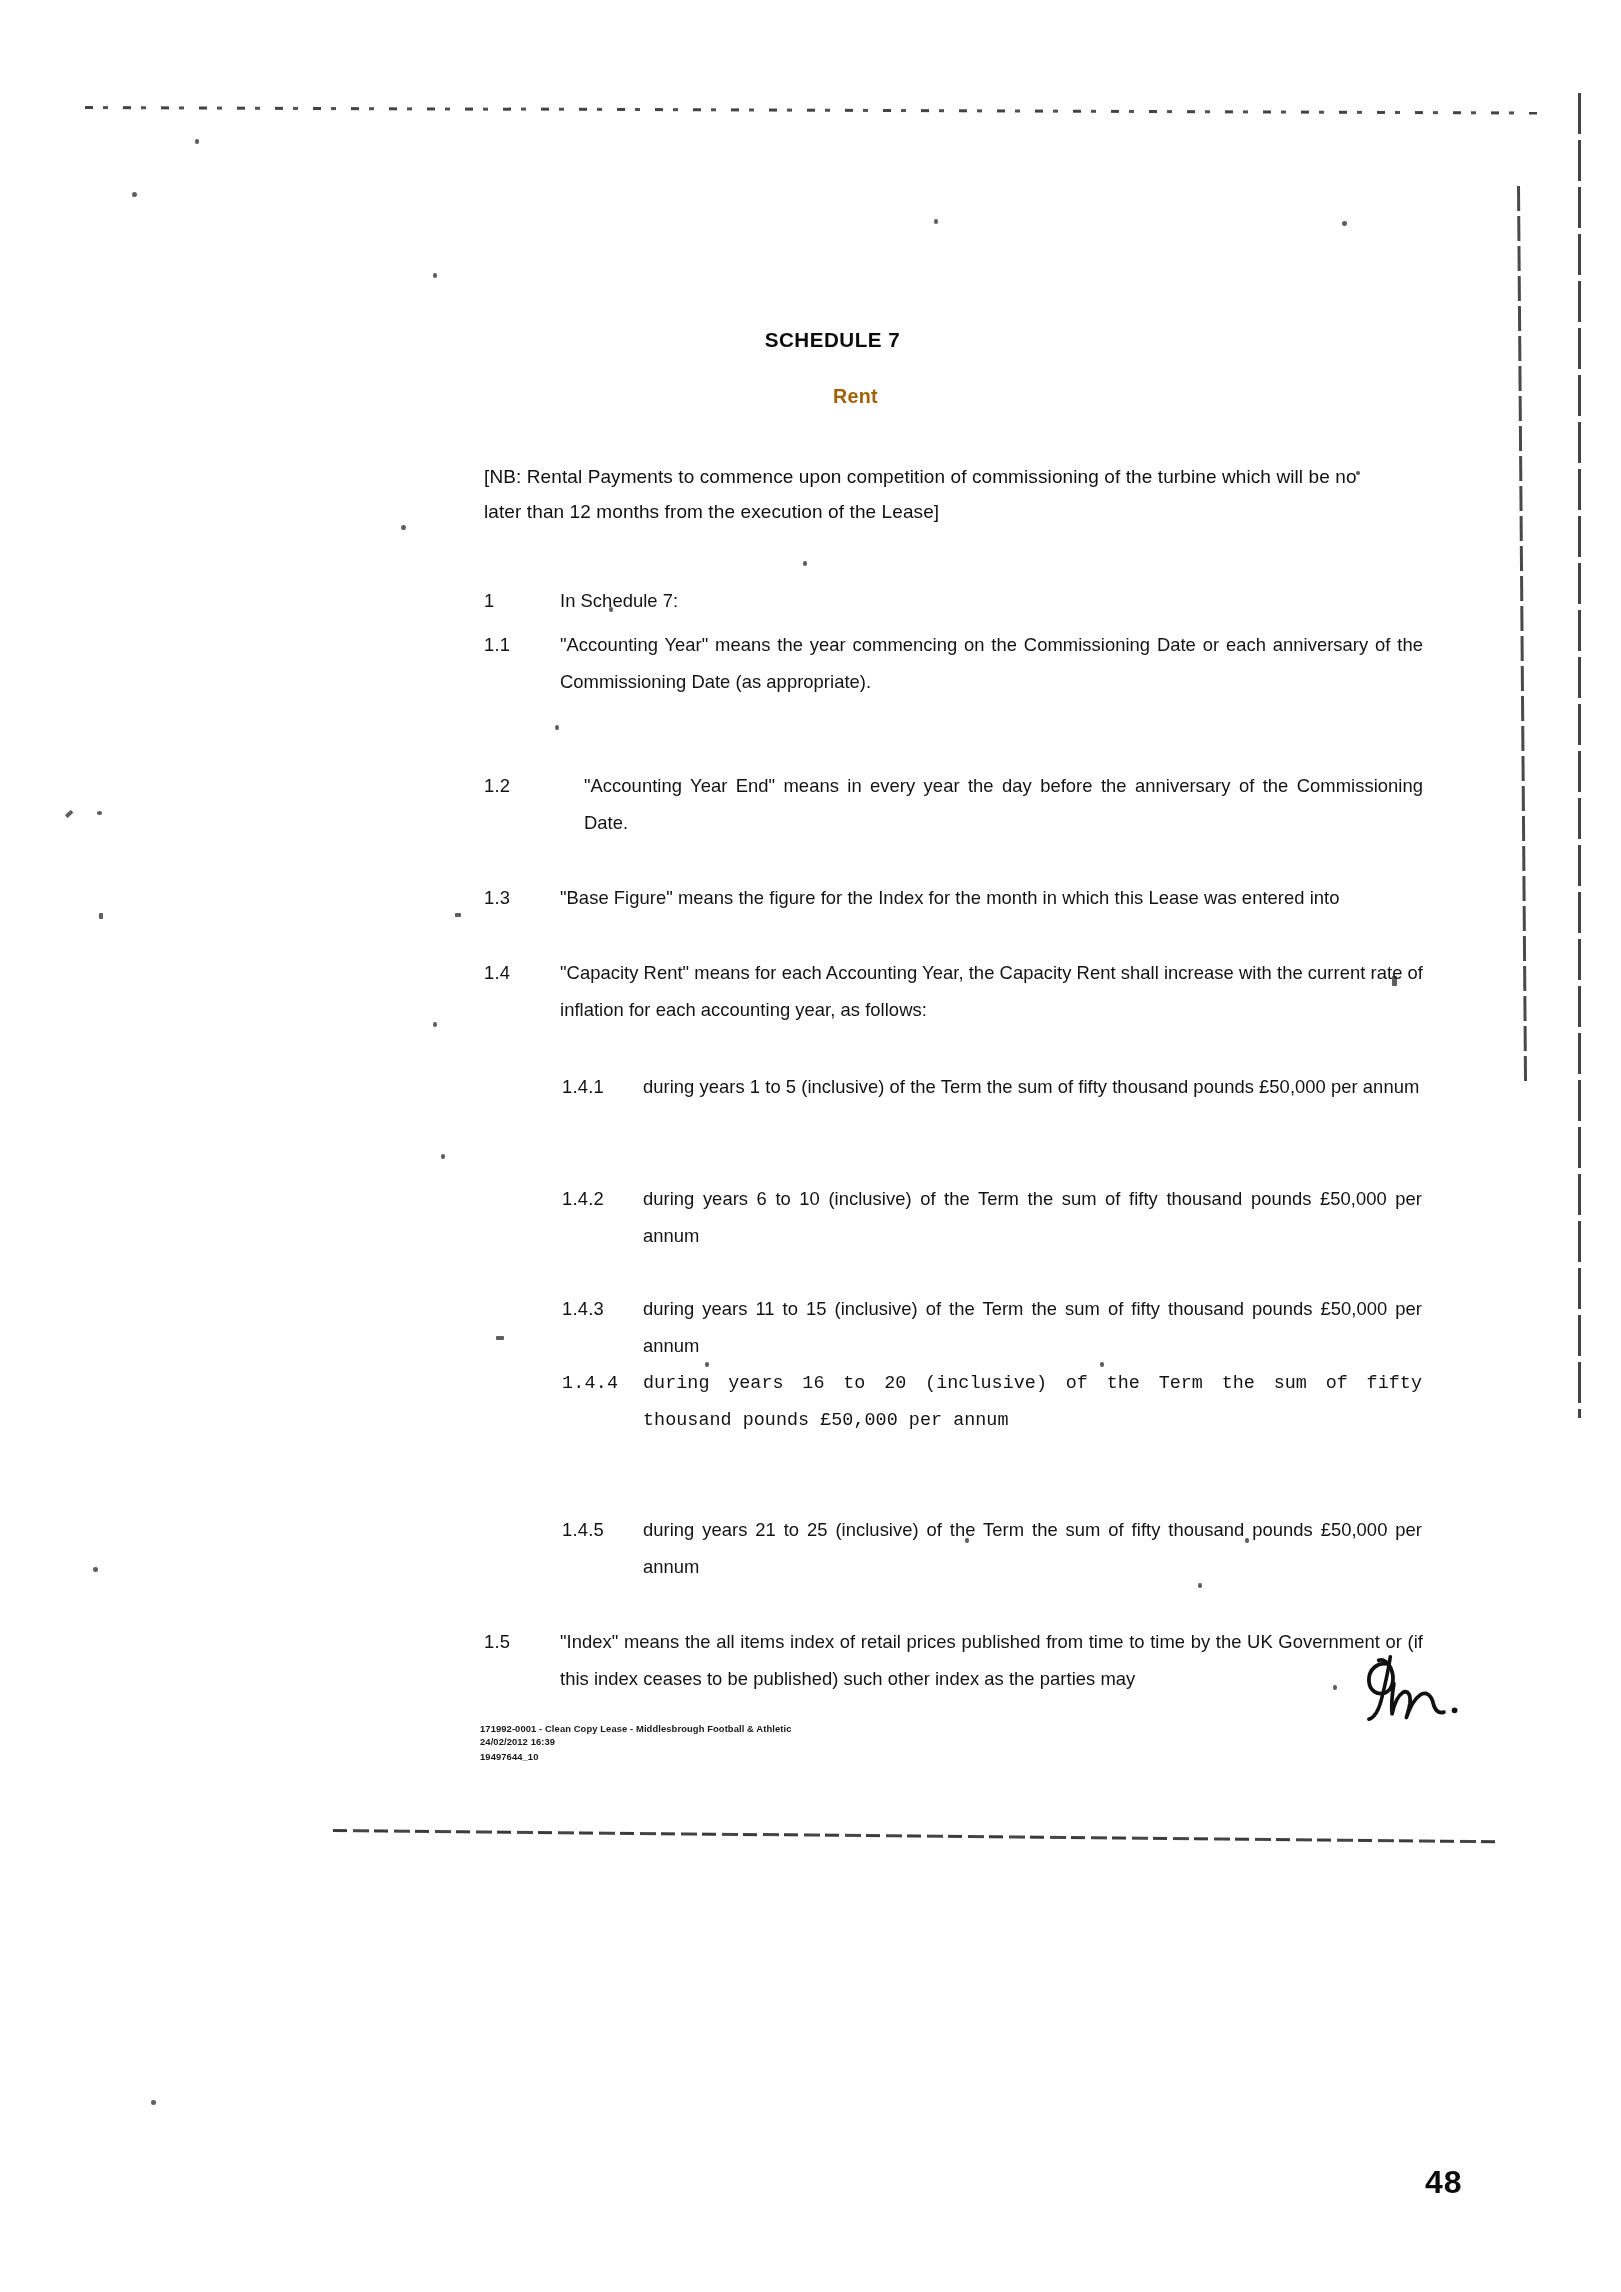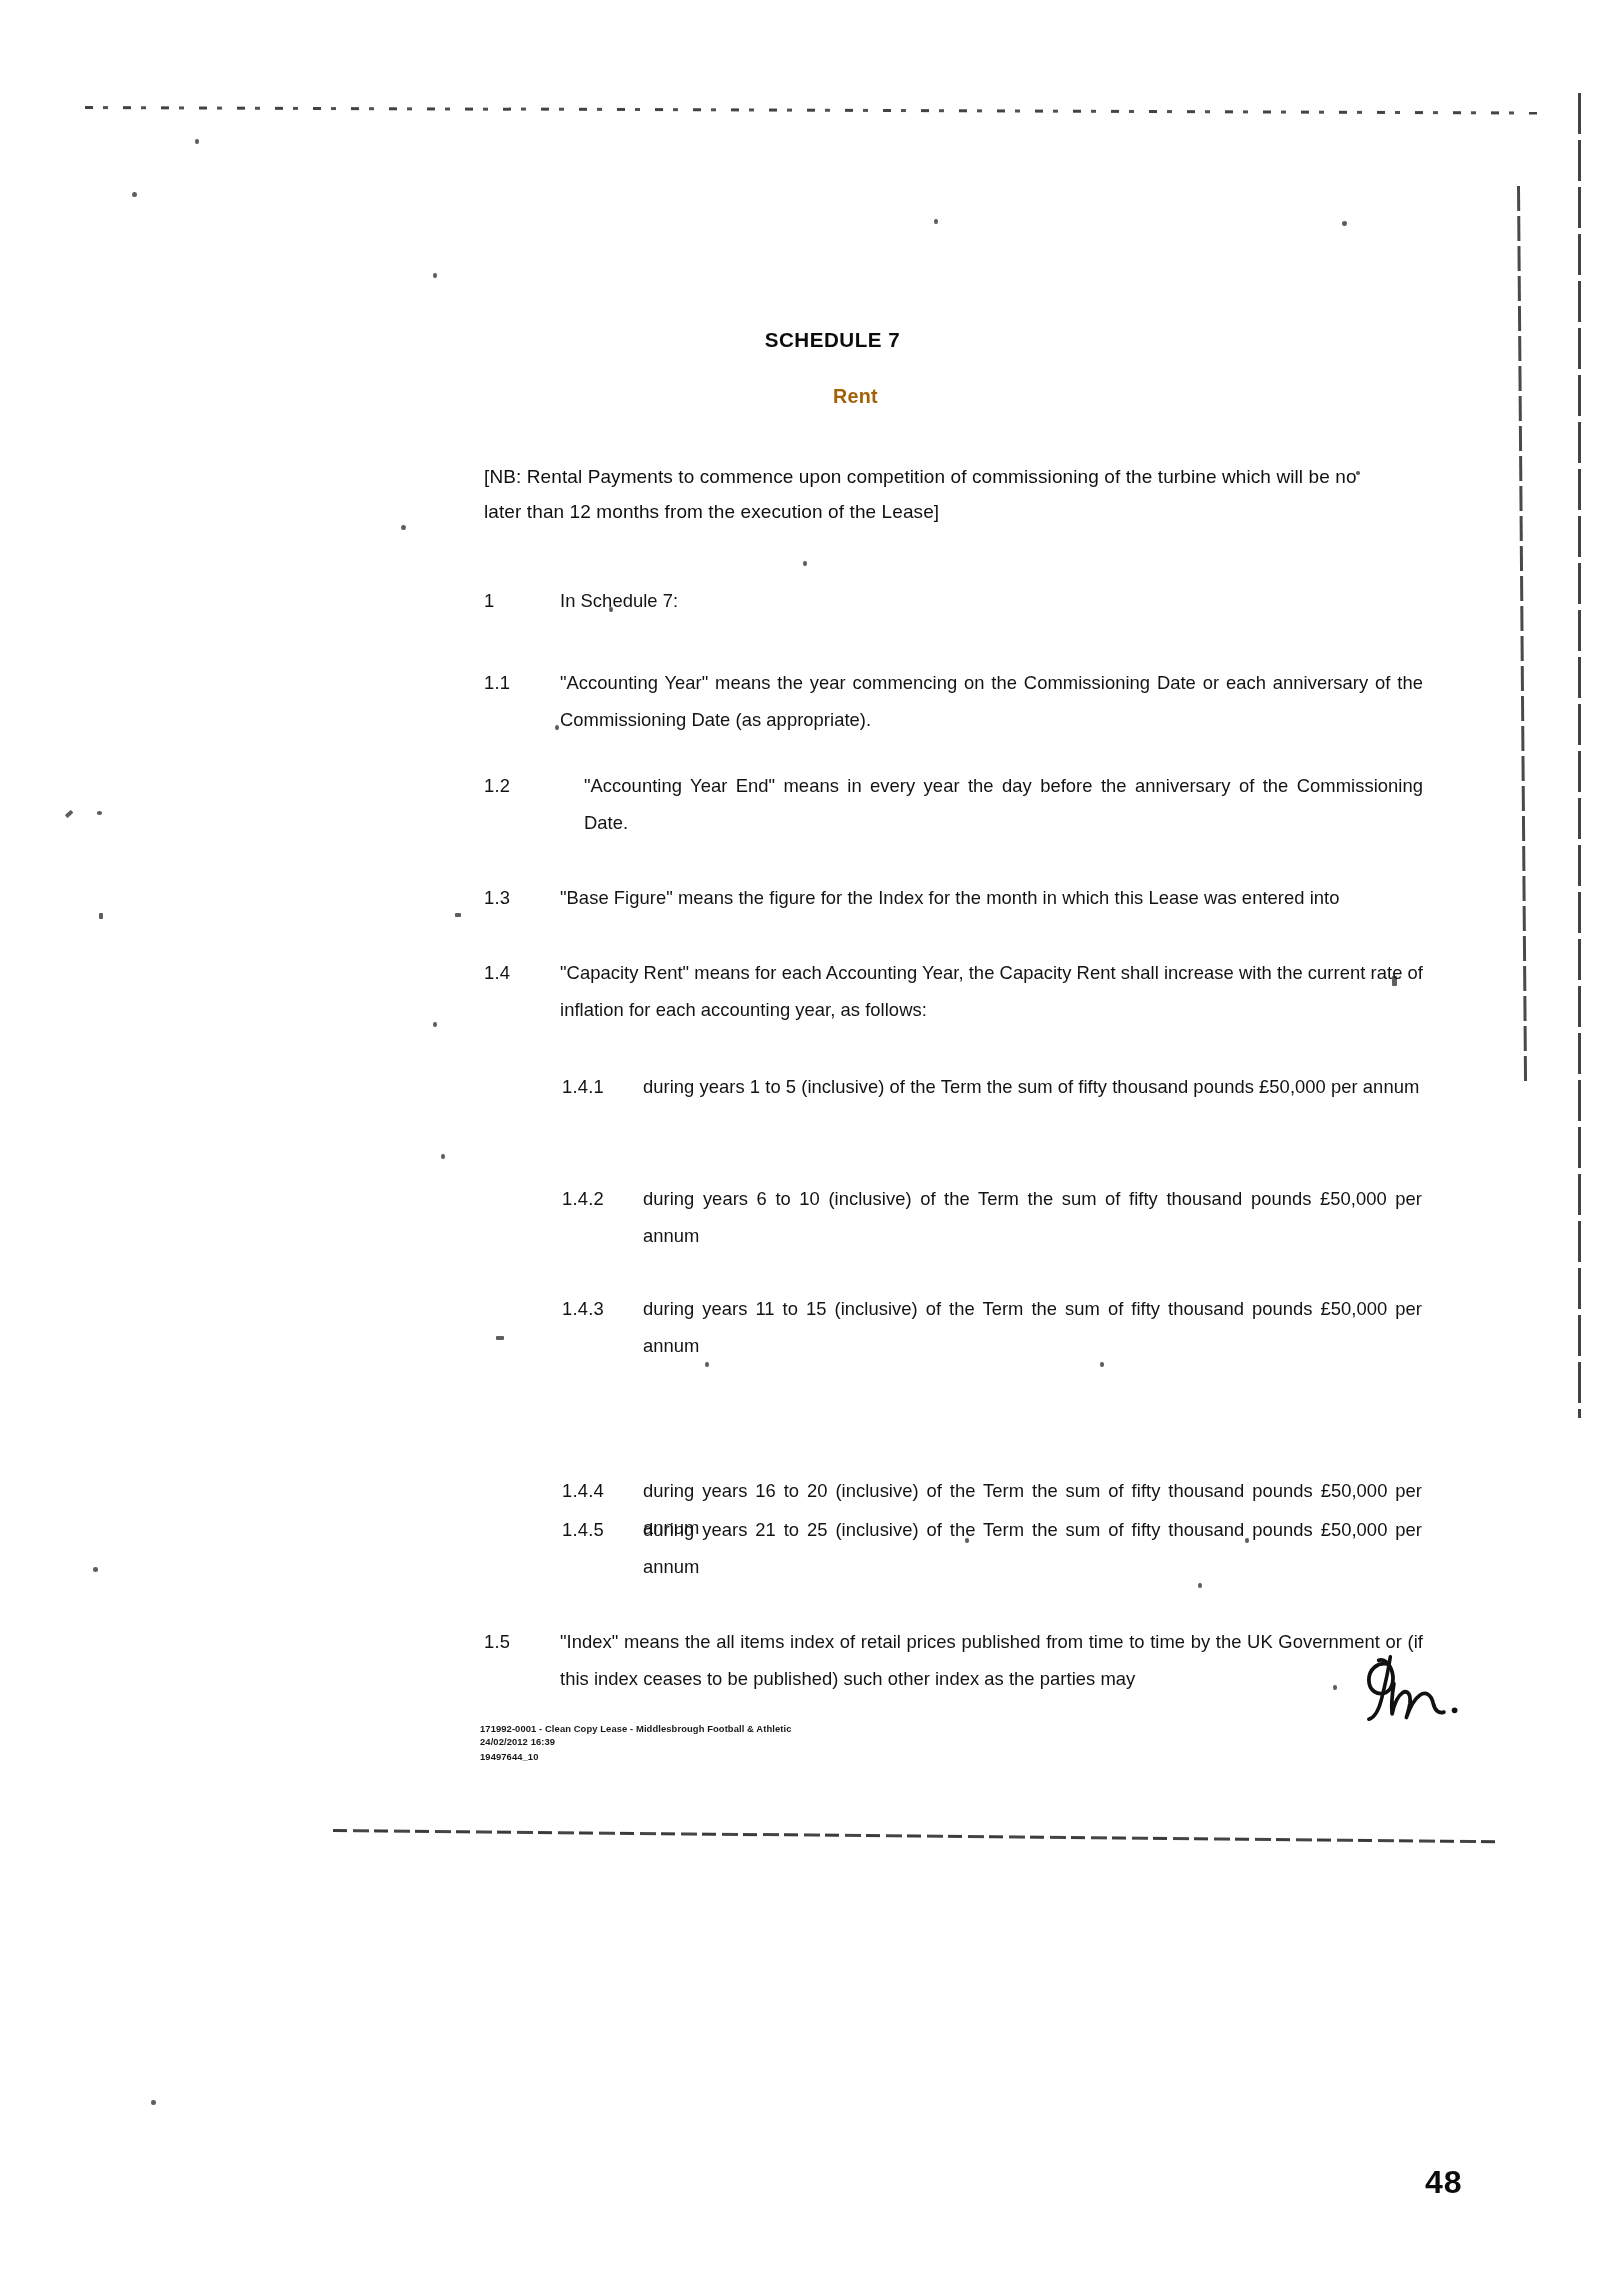--- a/index.html
+++ b/index.html
@@ -173,28 +173,28 @@
   .lvl1 .num { width: 76px; }
 
   
   .lvl3 {
     left: 562px;
     width: 860px;
   }
   .lvl3 .num { width: 81px; }
 
   .c1   { top: 582px; }
-  .c11  { top: 664px; }
+  .c11  { top: 626px; }
   .c12  { top: 767px; gap: 24px; }
   .c13  { top: 879px; }
   .c14  { top: 954px; }
   .c141 { top: 1068px; }
   .c142 { top: 1180px; }
   .c143 { top: 1290px; }
-  .c144 { top: 1472px; }
+  .c144 { top: 1365px; font-family: Liberation Mono, monospace; }
   .c145 { top: 1511px; }
   .c15  { top: 1623px; }
 
   .footer-ref {
     position: absolute;
     left: 480px;
     top: 1721px;
     font-size: 9.4px;
     font-weight: bold;
     line-height: 13.4px;

